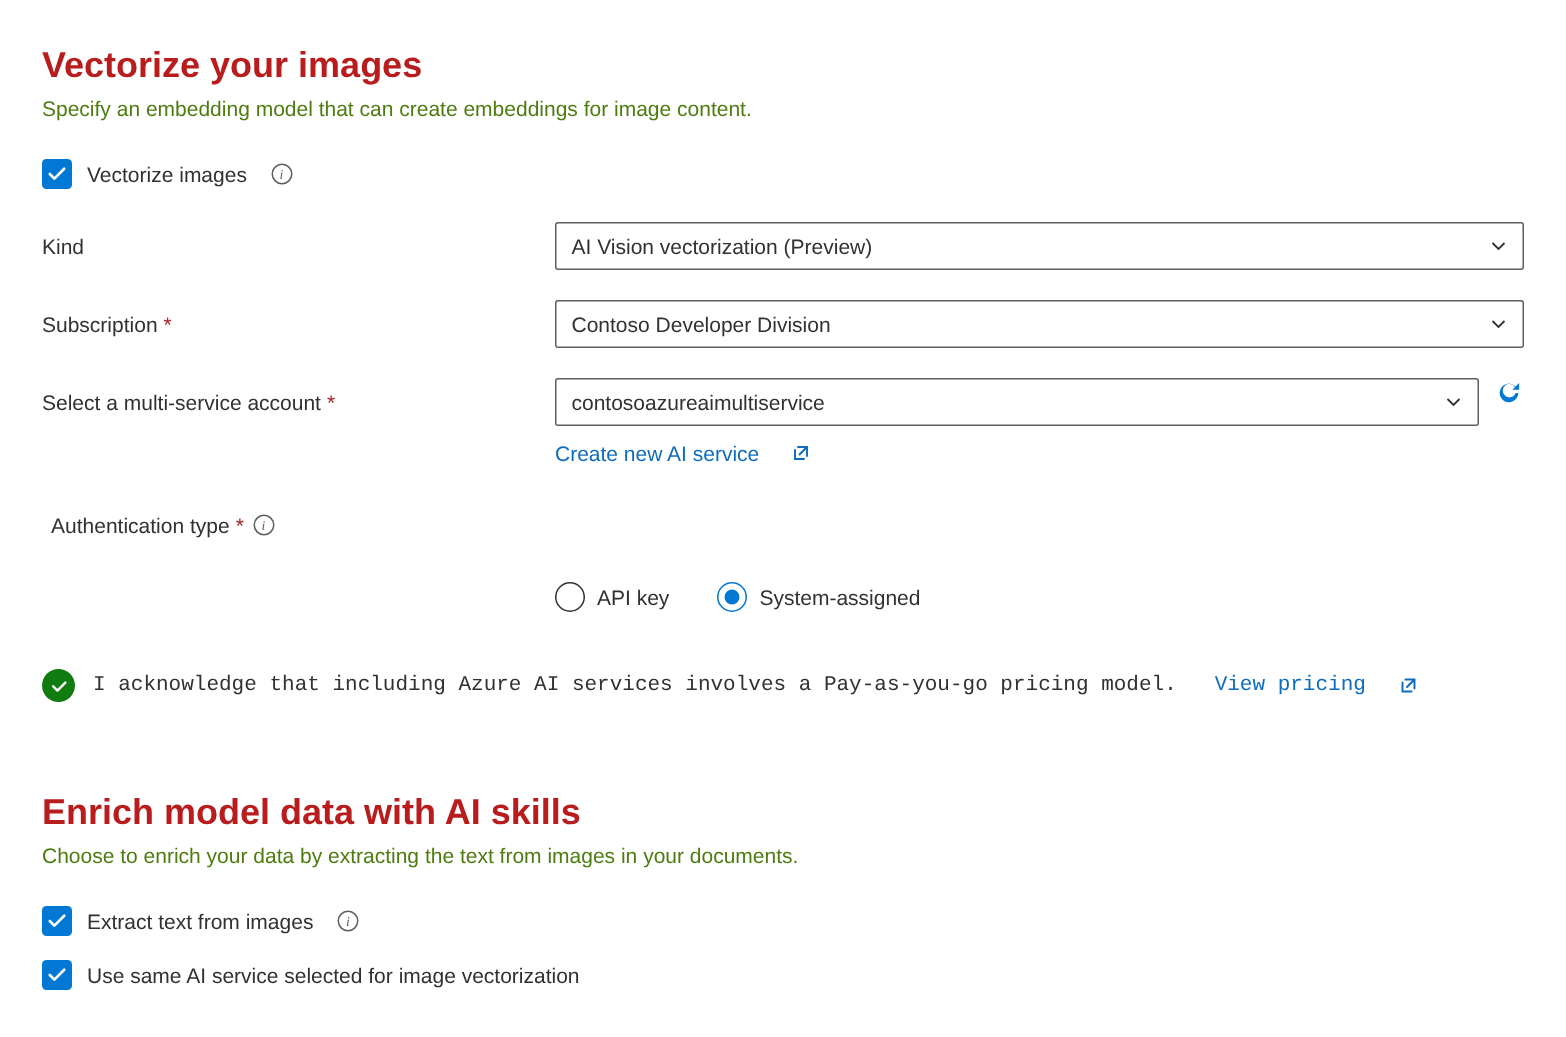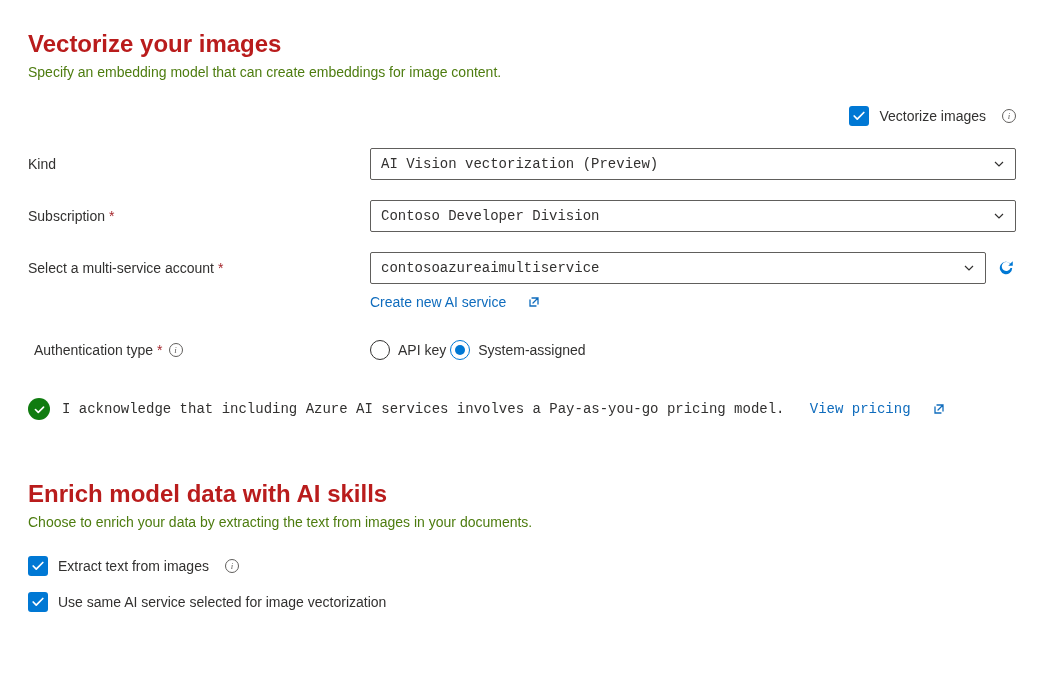--- a/index.html
+++ b/index.html
@@ -19,21 +19,20 @@
     .subtitle {
       font-size: 14px;
       color: #4d7c0f;
       margin-bottom: 26px;
     }
     .checkbox-row {
       display: flex;
       align-items: center;
       gap: 10px;
       margin-bottom: 22px;
-      justify-content: flex-end;
     }
     .checkbox {
       width: 20px;
       height: 20px;
       border-radius: 3px;
       display: flex;
       align-items: center;
       justify-content: center;
       cursor: pointer;
       flex-shrink: 0;
@@ -70,23 +69,22 @@
       align-items: center;
     }
     .required { color: #a4262c; margin-left: 4px; }
     .form-control-wrap {
       flex: 1;
       display: flex;
       flex-direction: column;
     }
     .control-line {
       display: flex;
-      align-items: center;
+      align-items: flex-start;
       gap: 10px;
-      font-family: Liberation Mono, monospace;
     }
     .select {
       flex: 1;
       height: 32px;
       border: 1px solid #605e5c;
       border-radius: 2px;
       background: #ffffff;
       display: flex;
       align-items: center;
       justify-content: space-between;
@@ -120,22 +118,23 @@
       gap: 22px;
       margin-top: 10px;
     }
     .external-icon {
       width: 12px;
       height: 12px;
     }
     .radio-group {
       display: flex;
       align-items: flex-start;
-      gap: 4px;
+      gap: 32px;
       padding-top: 6px;
+      margin-top: 48px;
     }
     .radio-option {
       display: flex;
       align-items: center;
       gap: 8px;
       cursor: pointer;
     }
     .radio {
       width: 20px;
       height: 20px;

